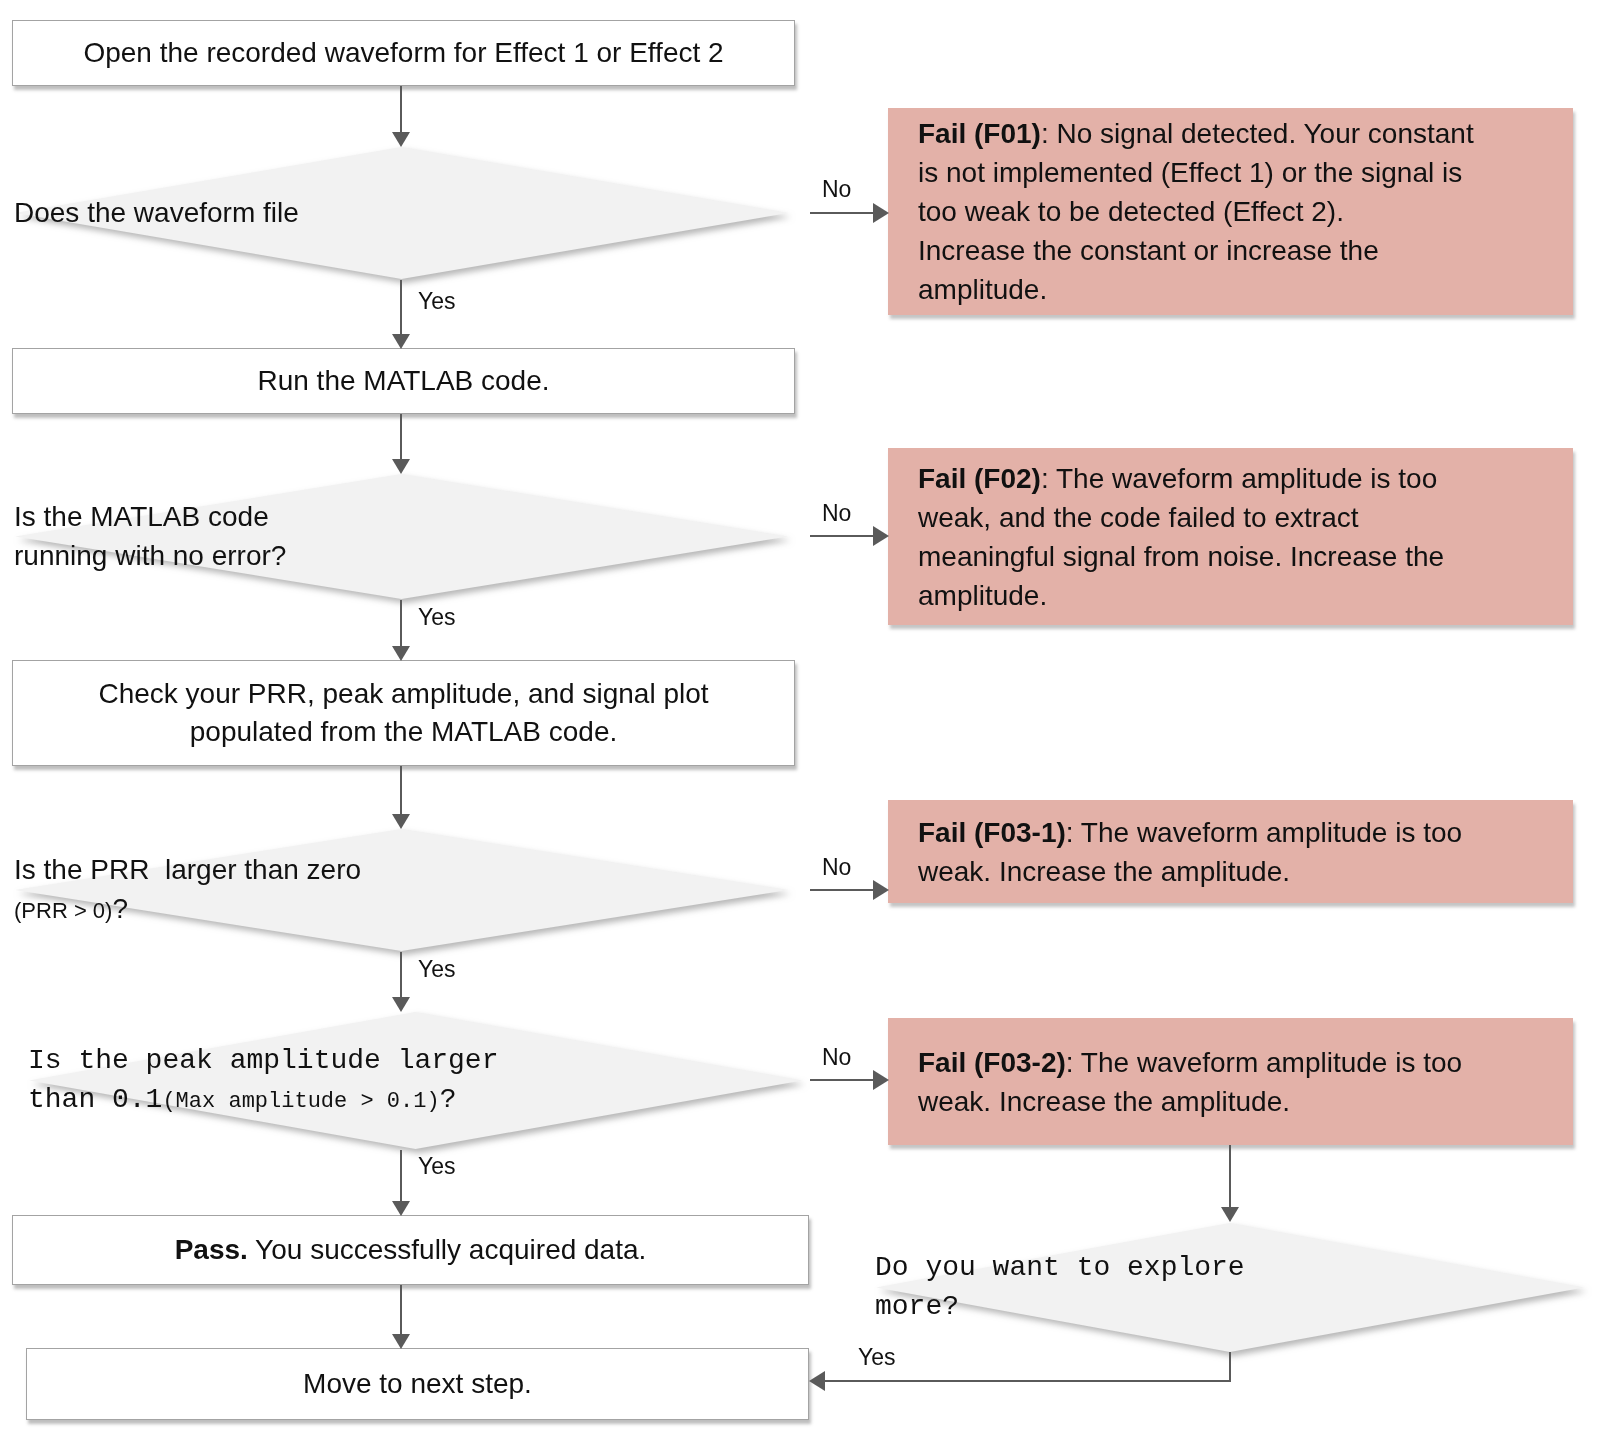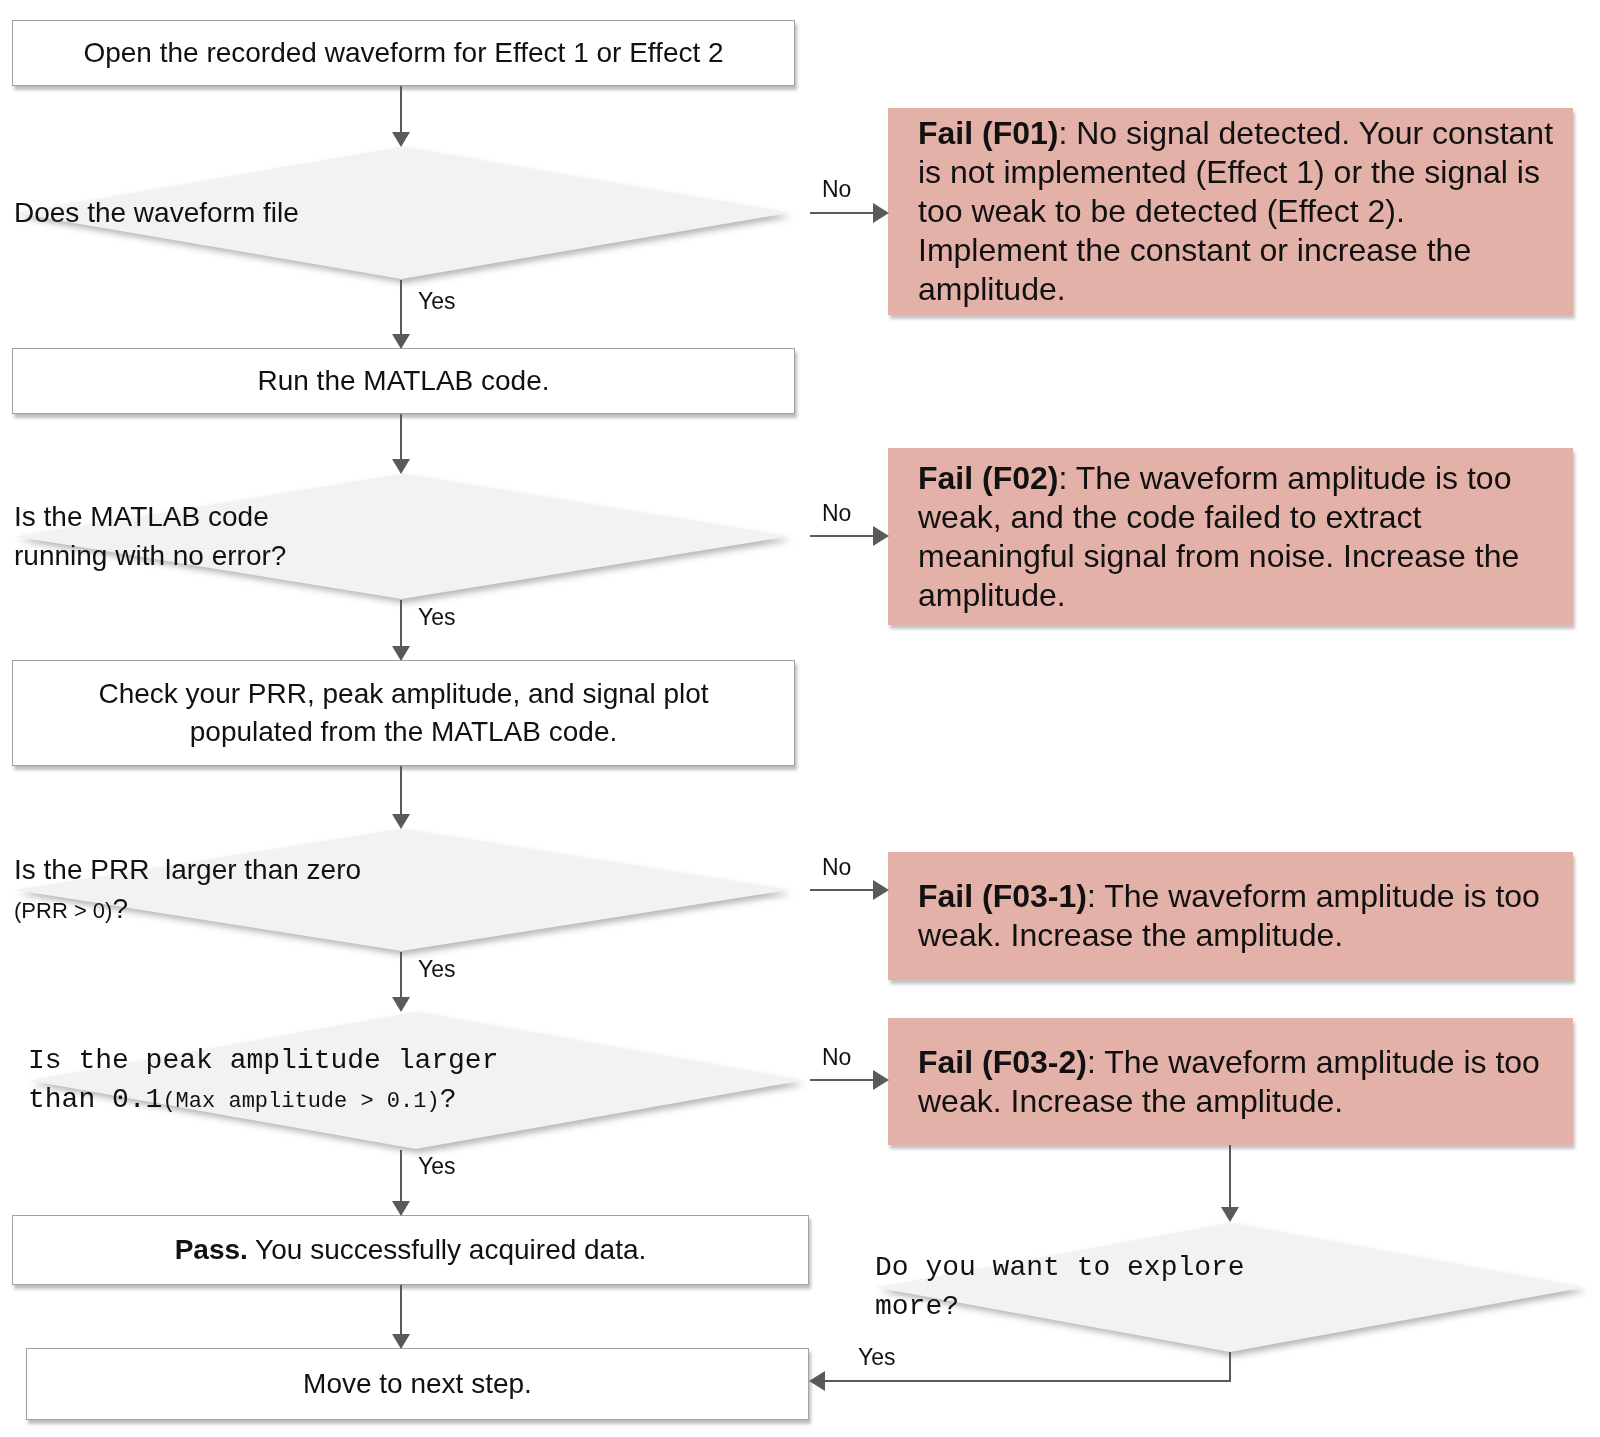--- a/index.html
+++ b/index.html
@@ -19,21 +19,21 @@
   .dtext {
     position:absolute; left:0; top:0; right:0; bottom:0;
     display:flex; flex-direction:column; align-items:flex-start; justify-content:center;
     text-align:center; font-size:28px; line-height:1.38;
   }
   .small { font-size:22px; }
   .fail {
     position:absolute; background:#e3b1a8;
     box-shadow:2px 4px 3px rgba(110,110,110,0.4);
     display:flex; flex-direction:column; justify-content:center;
-    font-size:32px; line-height:39px; box-sizing:border-box;
+    font-size:28px; line-height:39px; box-sizing:border-box;
     padding:4px 20px 4px 30px;
   }
   .fline { white-space:nowrap; }
   b { font-weight:bold; }
   .vline { position:absolute; width:2px; background:#5a5a5a; }
   .hline { position:absolute; height:2px; background:#5a5a5a; }
   .ah-down {
     position:absolute; width:0; height:0;
     border-left:9px solid transparent; border-right:9px solid transparent;
     border-top:15px solid #5a5a5a;
@@ -122,32 +122,32 @@
     <div class="dtext">
       <div>Do you want to explore</div>
       <div>more?</div>
     </div>
   </div>
 
   <div class="fail" style="left:888px; top:108px; width:685px; height:207px;">
     <div class="fline"><b>Fail (F01)</b><span>: No signal detected. Your constant</span></div>
     <div class="fline">is not implemented (Effect 1) or the signal is</div>
     <div class="fline">too weak to be detected (Effect 2).</div>
-    <div class="fline">Implement the constant or increase the</div>
+    <div class="fline">Increase the constant or increase the</div>
     <div class="fline">amplitude.</div>
   </div>
 
   <div class="fail" style="left:888px; top:448px; width:685px; height:177px;">
     <div class="fline"><b>Fail (F02)</b><span>: The waveform amplitude is too</span></div>
     <div class="fline">weak, and the code failed to extract</div>
     <div class="fline">meaningful signal from noise. Increase the</div>
     <div class="fline">amplitude.</div>
   </div>
 
-  <div class="fail" style="left:888px; top:852px; width:685px; height:128px;">
+  <div class="fail" style="left:888px; top:800px; width:685px; height:103px;">
     <div class="fline"><b>Fail (F03-1)</b><span>: The waveform amplitude is too</span></div>
     <div class="fline">weak. Increase the amplitude.</div>
   </div>
 
   <div class="fail" style="left:888px; top:1018px; width:685px; height:127px;">
     <div class="fline"><b>Fail (F03-2)</b><span>: The waveform amplitude is too</span></div>
     <div class="fline">weak. Increase the amplitude.</div>
   </div>
 
   <div class="vline" style="left:400px; top:86px;   height:46px;"></div>

